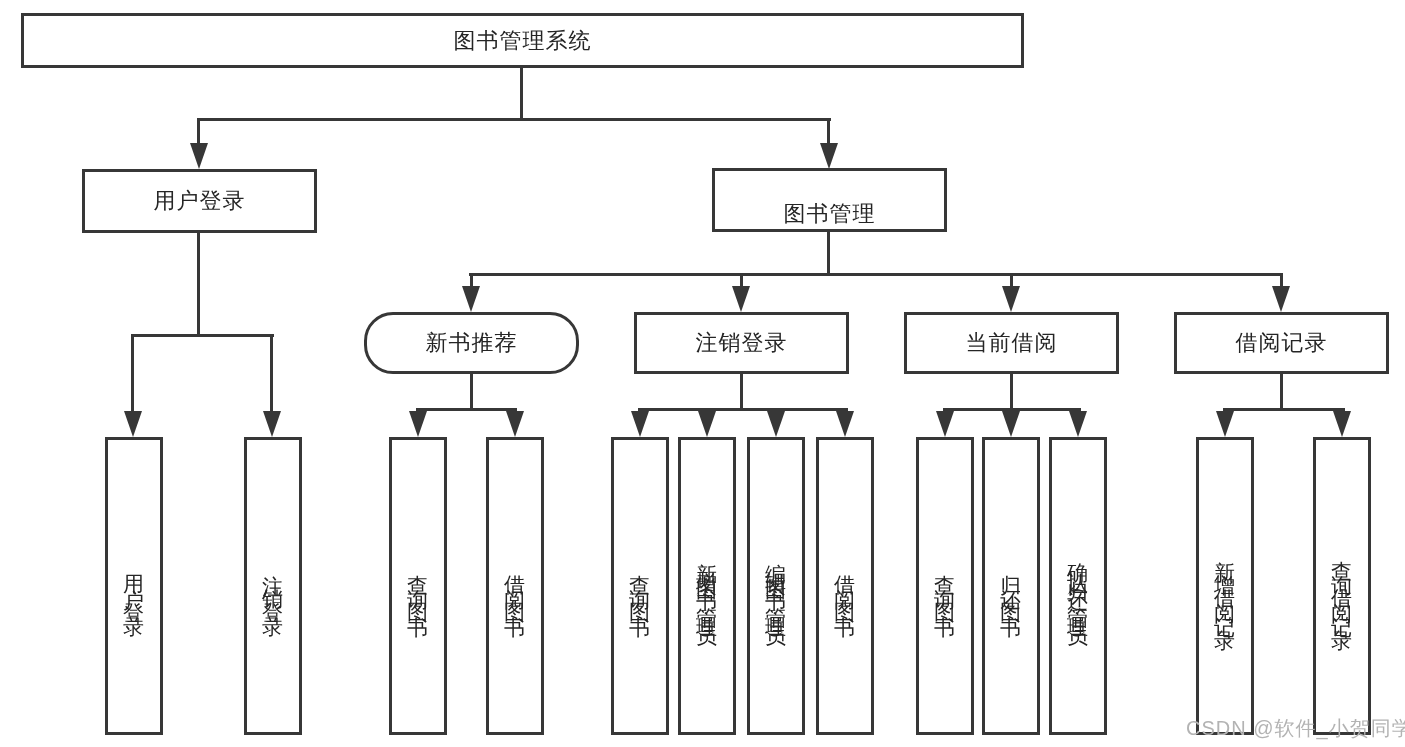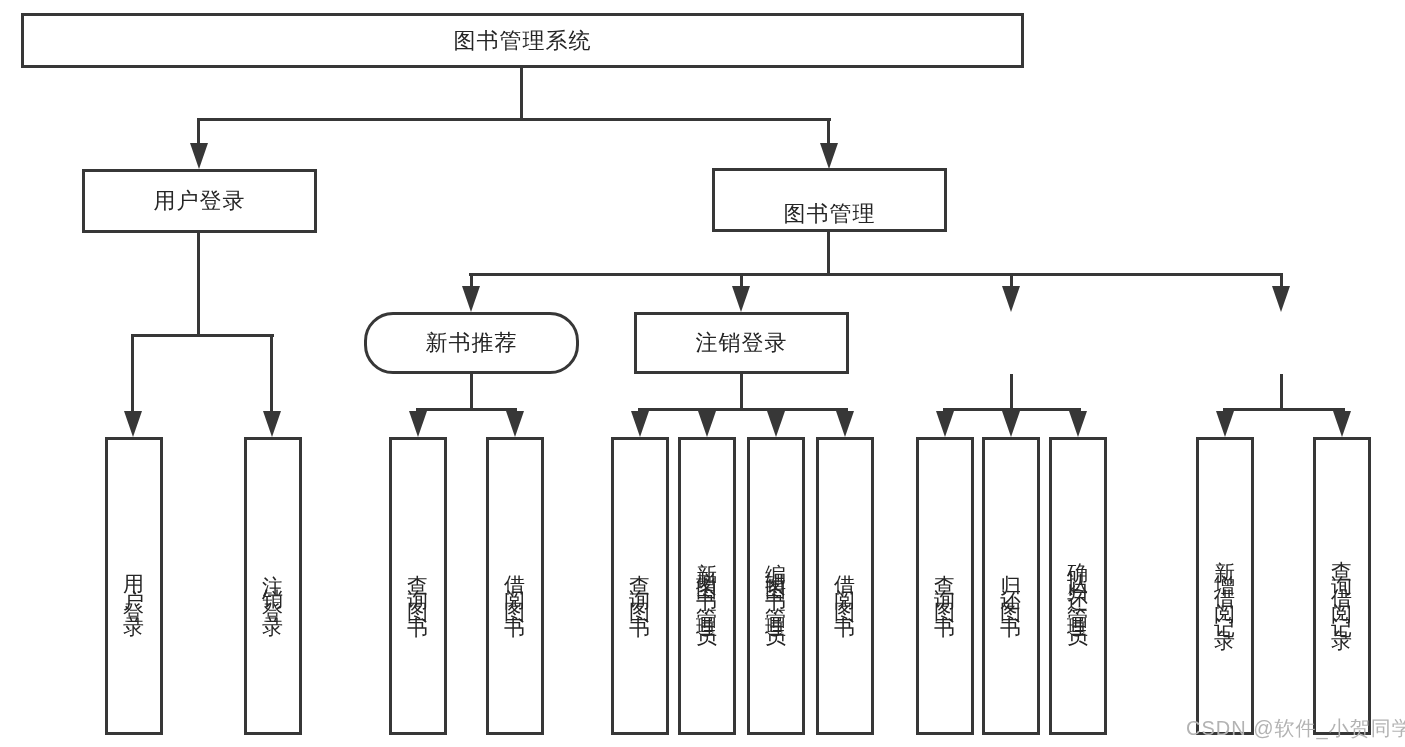--- a/index.html
+++ b/index.html
@@ -117,20 +117,26 @@
   <div class="box hbox" style="left:712px; top:168px; width:235px; height:64px;align-items:flex-end;">
     <span>图书管理</span>
   </div>
 
   <div class="box hbox" style="left:364px; top:312px; width:215px; height:62px;border-radius:29px;">
     <span>新书推荐</span>
   </div>
   <div class="box hbox" style="left:634px; top:312px; width:215px; height:62px;">
     <span>注销登录</span>
   </div>
+  <div class="box hbox" style="left:904px; top:312px; width:215px; height:62px;">
+    <span>当前借阅</span>
+  </div>
+  <div class="box hbox" style="left:1174px; top:312px; width:215px; height:62px;">
+    <span>借阅记录</span>
+  </div>
 
   <div class="box vbox" style="left:105px;">
     <span>用户登录</span>
   </div>
   <div class="box vbox" style="left:244px;">
     <span>注销登录</span>
   </div>
 
   <div class="box vbox" style="left:389px;">
     <span>查询图书</span>

